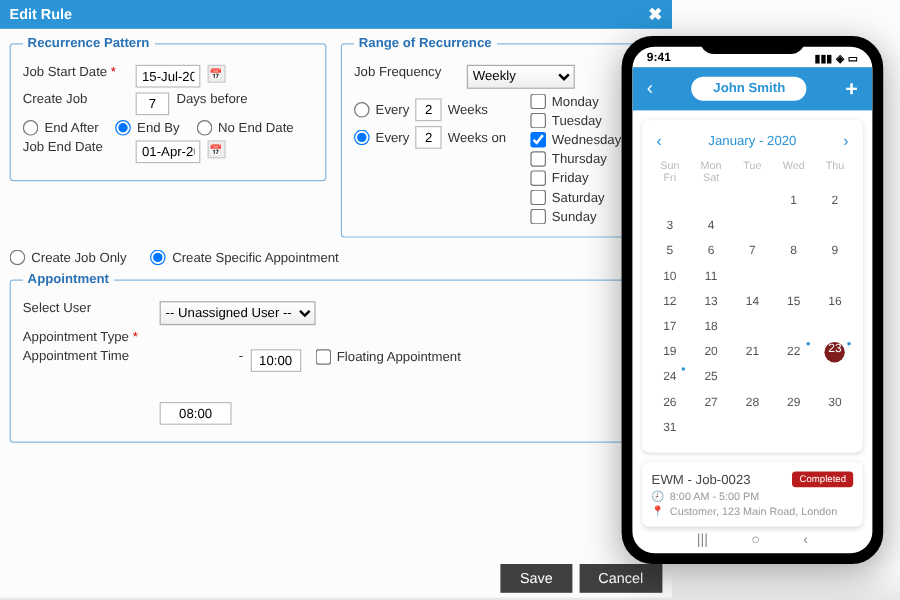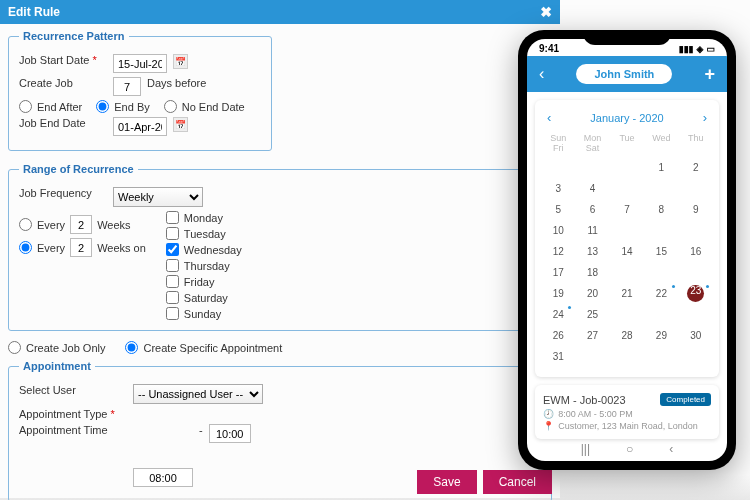--- a/index.html
+++ b/index.html
@@ -11,31 +11,31 @@
 fieldset { border: 1px solid #86b9e0; border-radius: 3px; padding: 8px 10px 10px; position: relative; }
 legend { color: #2a72b5; font-size: 11px; font-weight: bold; padding: 0 4px; }
 .req { color: #d00; }
 .row { display: flex; align-items: flex-start; margin: 4px 0; gap: 6px; }
 .lbl { width: 88px; }
 .txt { border: 1px solid #bbb; background: #fff; font-size: 11px; padding: 2px 4px; height: 19px; }
 .dateinp { width: 54px; text-align: center; }
 .numinp { width: 28px; text-align: center; }
 .calico { width: 15px; height: 15px; background: #eee; display: inline-flex; align-items: center; justify-content: center; font-size: 9px; border: 1px solid #ccc; cursor: pointer; }
 .sel { border: 1px solid #aaa; background: linear-gradient(#fff,#eee); font-size: 11px; height: 20px; }
-.twocol { display: flex; gap: 12px; flex-direction: column; }
+.twocol { display: flex; gap: 12px; }
 .leftcol { width: 264px; }
 .rightcol { flex: 1; }
 .daysblock { display: flex; gap: 16px; }
 .dayslist { display: flex; flex-direction: column; gap: 3px; margin-left: 4px; }
 .ckrow { display: flex; align-items: center; gap: 5px; font-size: 11px; }
 .mode-row { margin: 10px 0 6px; display: flex; gap: 20px; }
 textarea.notes { width: 260px; height: 48px; border: 1px solid #bbb; resize: none; font-size: 11px; padding: 3px; }
 .footnote { font-size: 10.5px; font-style: italic; color: #444; margin-top: 8px; line-height: 1.4; }
 .btnbar { position: absolute; bottom: 4px; right: 8px; display: flex; gap: 6px; }
-.btn { background: #be185d; color: #fff; border: none; font-size: 12px; padding: 5px 16px; cursor: pointer; }
+.btn { background: #404040; color: #fff; border: none; font-size: 12px; padding: 5px 16px; cursor: pointer; }
 
 .phone-wrap { position: absolute; right: 14px; top: 30px; width: 218px; }
 .phone { width: 218px; height: 440px; background: #000; border-radius: 26px; padding: 9px; position: relative; box-shadow: 0 8px 30px rgba(0,0,0,.35); }
 .notch { position: absolute; top: 0; left: 50%; transform: translateX(-50%); width: 88px; height: 15px; background: #000; border-radius: 0 0 12px 12px; z-index: 3; }
 .screen { width: 100%; height: 100%; background: #fff; border-radius: 18px; overflow: hidden; position: relative; }
 .statusbar { display: flex; justify-content: space-between; align-items: center; padding: 4px 12px 2px; font-size: 10px; font-weight: bold; color: #000; }
 .statusbar .sicons { display: flex; gap: 3px; font-size: 9px; }
 .appbar { background: #2a94d6; height: 36px; display: flex; align-items: center; justify-content: space-between; padding: 0 12px; }
 .back-ch { color: #fff; font-size: 16px; }
 .user-pill { background: #fff; color: #2a94d6; font-size: 11px; font-weight: bold; border-radius: 12px; padding: 4px 18px; }
@@ -45,21 +45,21 @@
 .calhdr .nav { font-size: 13px; }
 .dowrow, .wkrow { display: grid; grid-template-columns: repeat(5, 1fr); text-align: center; font-size: 9px; }
 .dowrow { color: #bbb; margin-bottom: 4px; }
 .wkrow { color: #555; font-size: 10px; }
 .wkrow > div { height: 21px; display: flex; align-items: center; justify-content: center; position: relative; }
 .sel-day { background: #7f1d1d; color: #fff; border-radius: 50%; width: 17px; height: 17px; }
 .dot::after { content: ""; position: absolute; top: 2px; right: 4px; width: 3px; height: 3px; background: #2a94d6; border-radius: 50%; }
 .jobcard { margin: 2px 8px 0; border-radius: 6px; box-shadow: 0 1px 4px rgba(0,0,0,.15); padding: 8px; font-size: 10px; color: #555; }
 .jobhdr { display: flex; justify-content: space-between; align-items: center; margin-bottom: 3px; }
 .jobtitle { color: #444; font-size: 11px; }
-.badge { background: #0369a1; color: #fff; font-size: 8px; padding: 2px 6px; border-radius: 3px; }
+.badge { background: #b91c1c; color: #fff; font-size: 8px; padding: 2px 6px; border-radius: 3px; }
 .jline { color: #999; font-size: 9px; display: flex; gap: 4px; align-items: center; margin-top: 2px; }
 .navpill { position: absolute; bottom: 5px; left: 50%; transform: translateX(-50%); display: flex; gap: 36px; color: #888; font-size: 12px; }
 input[type=radio], input[type=checkbox] { margin: 0; }
 </style>
 </head>
 <body>
 
 <div class="dialog">
   <div class="titlebar">
     <span>Edit Rule</span>
@@ -175,20 +175,24 @@
         <span class="lbl" style="width:108px">Select User</span>
         <select class="sel" style="width:130px"><option>-- Unassigned User --</option></select>
       </div>
       <div class="row">
         <span class="lbl" style="width:108px"><span>Appointment Type</span> <span class="req">*</span></span>
       </div>
       <div class="row">
         <span class="lbl" style="width:108px">Appointment Time</span>
         <input class="txt" style="width: 60px; text-align: center; margin-top: 44px;" value="08:00"> -
         <input class="txt" style="width: 42px; text-align: center;" value="10:00">
+        <label class="ckrow" style="margin-left:6px">
+            <input type="checkbox" style=""> 
+            <span>Floating Appointment</span>
+          </label>
       </div>
     </fieldset>
 
   </div>
   <div class="btnbar">
     <button class="btn">Save</button>
     <button class="btn">Cancel</button>
   </div>
 </div>
 

